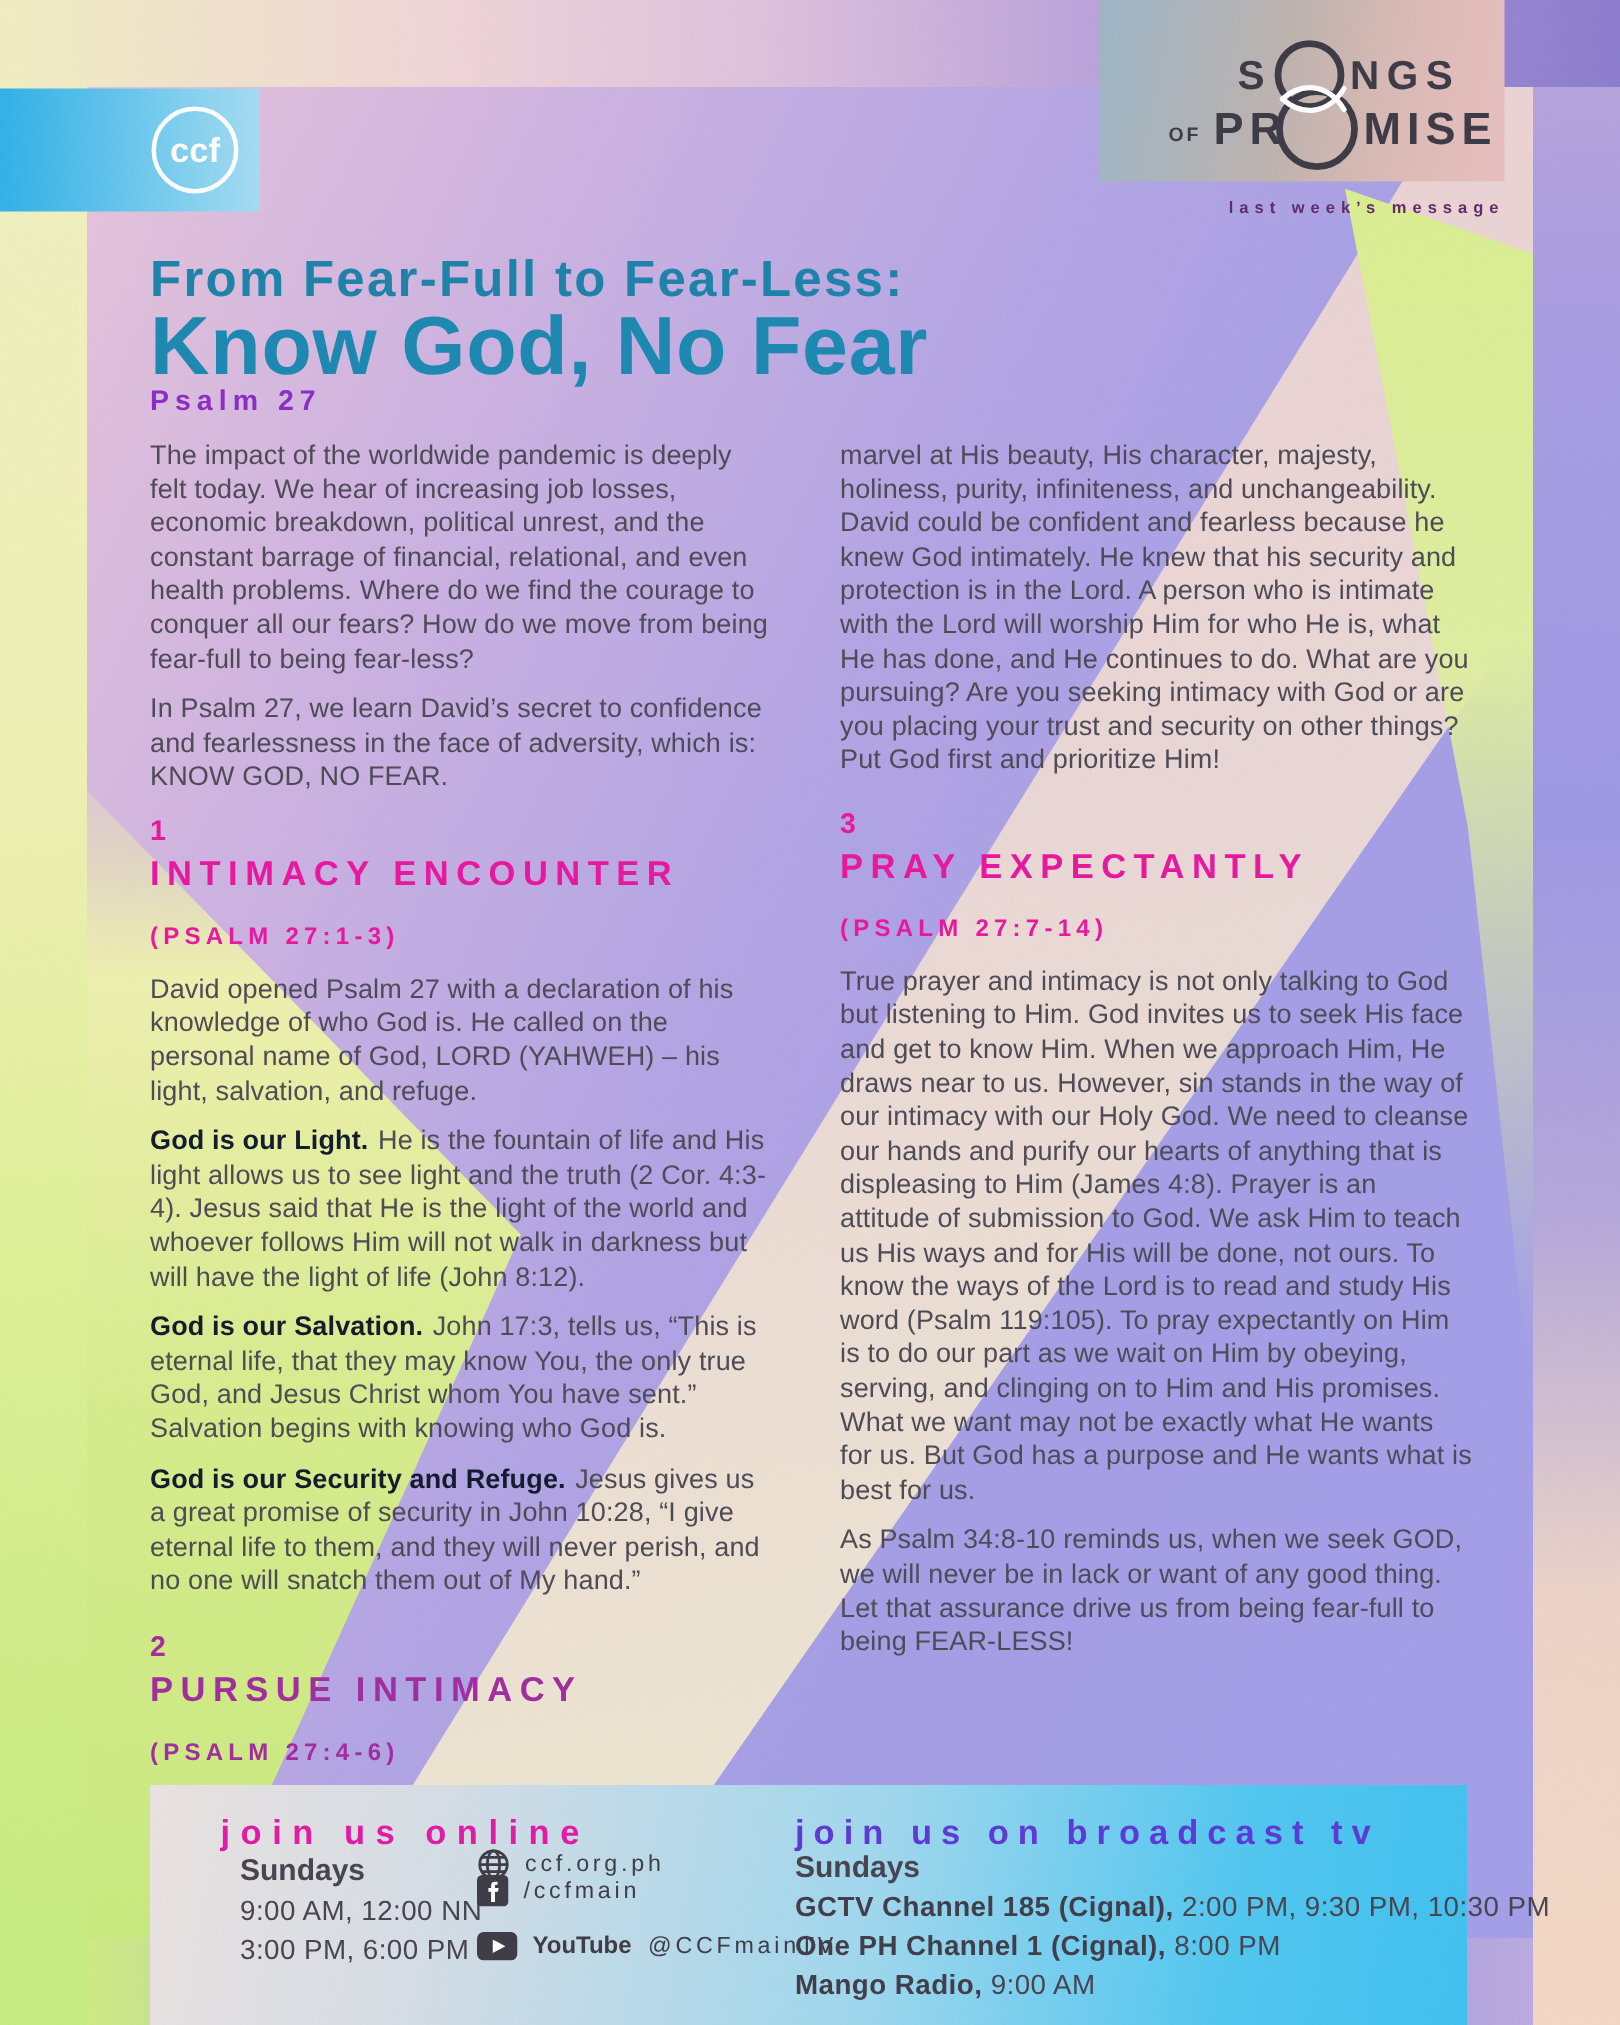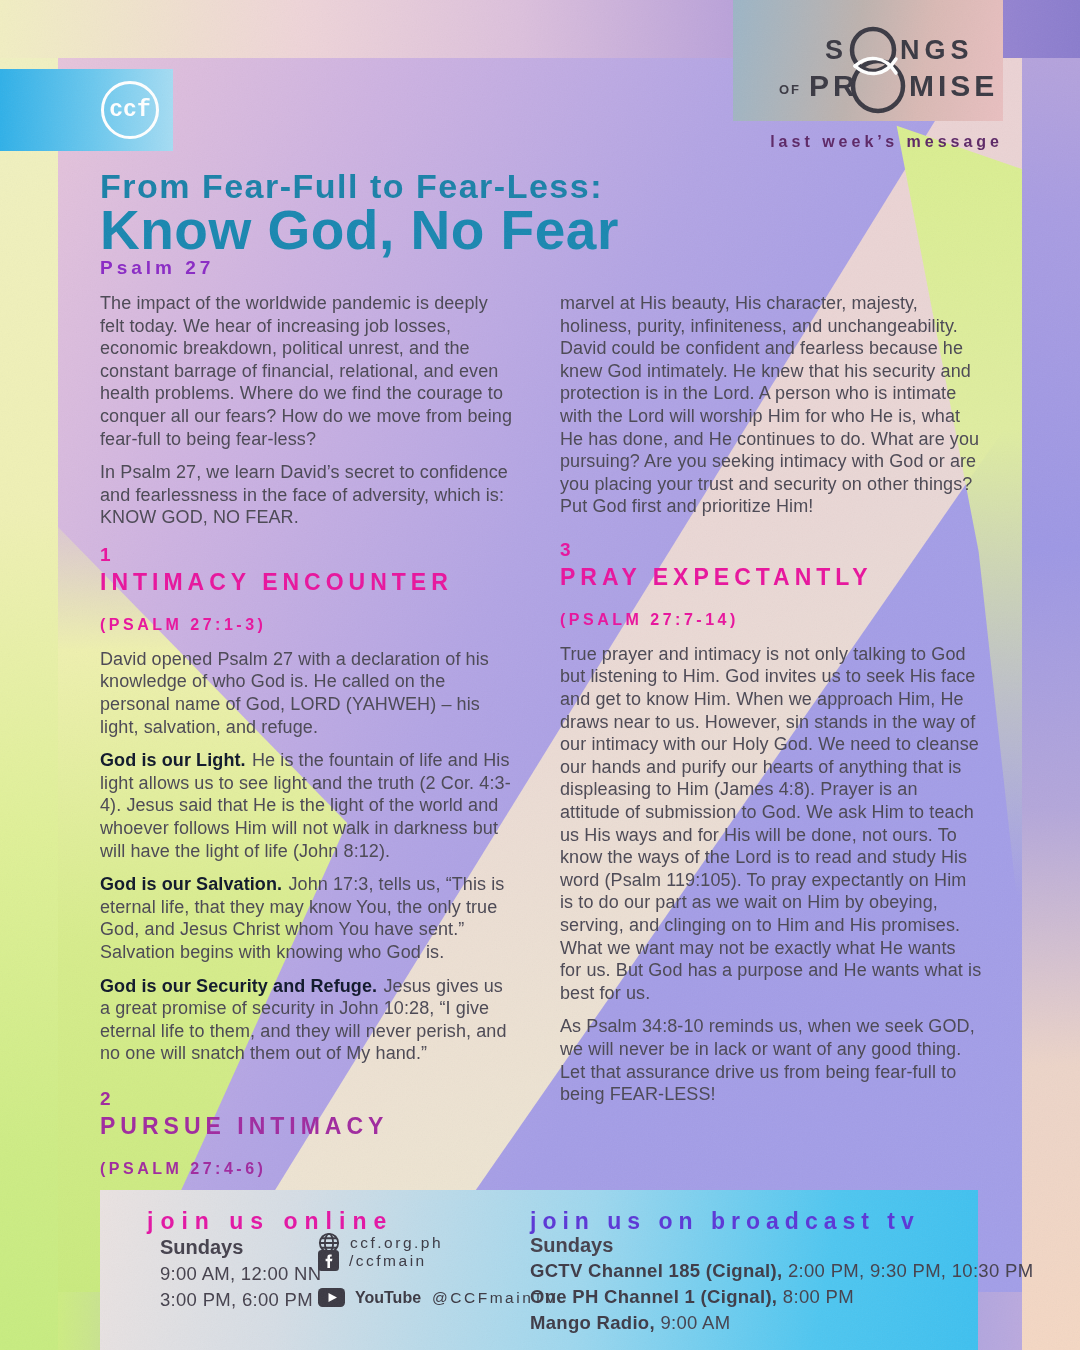--- a/index.html
+++ b/index.html
@@ -24,29 +24,29 @@
   .stripe{left:58px;top:58px;width:964px;height:1234px;
     clip-path:polygon(95% 0,100% 0,100% 28%,36% 100%,16% 100%);
     background:linear-gradient(165deg,rgba(242,211,209,.92) 0%,rgba(245,225,210,.85) 45%,rgba(246,242,205,.9) 100%);}
   .wedge-right{left:58px;top:58px;width:964px;height:1234px;
     clip-path:polygon(87% 5.5%,100% 9%,100% 72%,95.5% 40%);
     background:linear-gradient(to bottom,#d8ee8c 0%,#dfeda0 30%,rgba(242,222,197,0) 68%);}
   .wedge-left{left:58px;top:58px;width:964px;height:1234px;
     clip-path:polygon(0 38%,30% 62%,8% 100%,0 100%);
     background:linear-gradient(to bottom,rgba(242,242,189,0) 34%,#eef0ae 48%,#d6ec8b 72%,#c9ea7e 100%);}
   
-  .ccf-band{left:0;top:69px;width:173px;height:82px;
-    background:linear-gradient(to right,#2fb0e8 0%,#6cc8ee 55%,#a5dcf3 100%);font-family:Liberation Mono, monospace;}
+  .ccf-band{left:0;top:59px;width:173px;height:82px;
+    background:linear-gradient(to right,#2fb0e8 0%,#6cc8ee 55%,#a5dcf3 100%);}
   .ccf-circle{left:101px;top:12px;width:52px;height:52px;border:3px solid #fff;border-radius:50%;
     display:flex;align-items:center;justify-content:center;}
   .ccf-circle span{color:#fff;font-size:23px;font-weight:700;letter-spacing:0;line-height:1;}
   
   .sop-box{left:733px;top:0;width:270px;height:121px;
     background:linear-gradient(100deg,#9cb5c6 0%,#bdb2ae 45%,#d9b9b4 70%,#e9bfc0 100%);}
-  .tagline{right:77px;top:133px;font-size:16px;font-weight:700;letter-spacing:4px;color:#5c2766;white-space:nowrap;}
+  .tagline{right:77px;top:133px;font-size:11px;font-weight:700;letter-spacing:4px;color:#5c2766;white-space:nowrap;}
   
   .kicker{left:100px;top:167px;font-size:34px;font-weight:700;letter-spacing:1.5px;color:#1a81a8;white-space:nowrap;}
   .big-title{left:100px;top:198px;font-size:55px;font-weight:700;letter-spacing:.5px;color:#1987b0;white-space:nowrap;}
   .psalm-ref{left:100px;top:257px;font-size:19px;font-weight:700;letter-spacing:4px;color:#8a2ac5;}
   
   .col{font-size:18px;line-height:22.6px;color:#4b4854;letter-spacing:.1px;}
   .col-left{left:100px;top:292px;width:412px;}
   .col-right{left:560px;top:292px;width:422px;}
   .col p{margin:0 0 11px 0;}
   .lead{font-weight:700;color:#0f172a;margin-right:.35em;}

